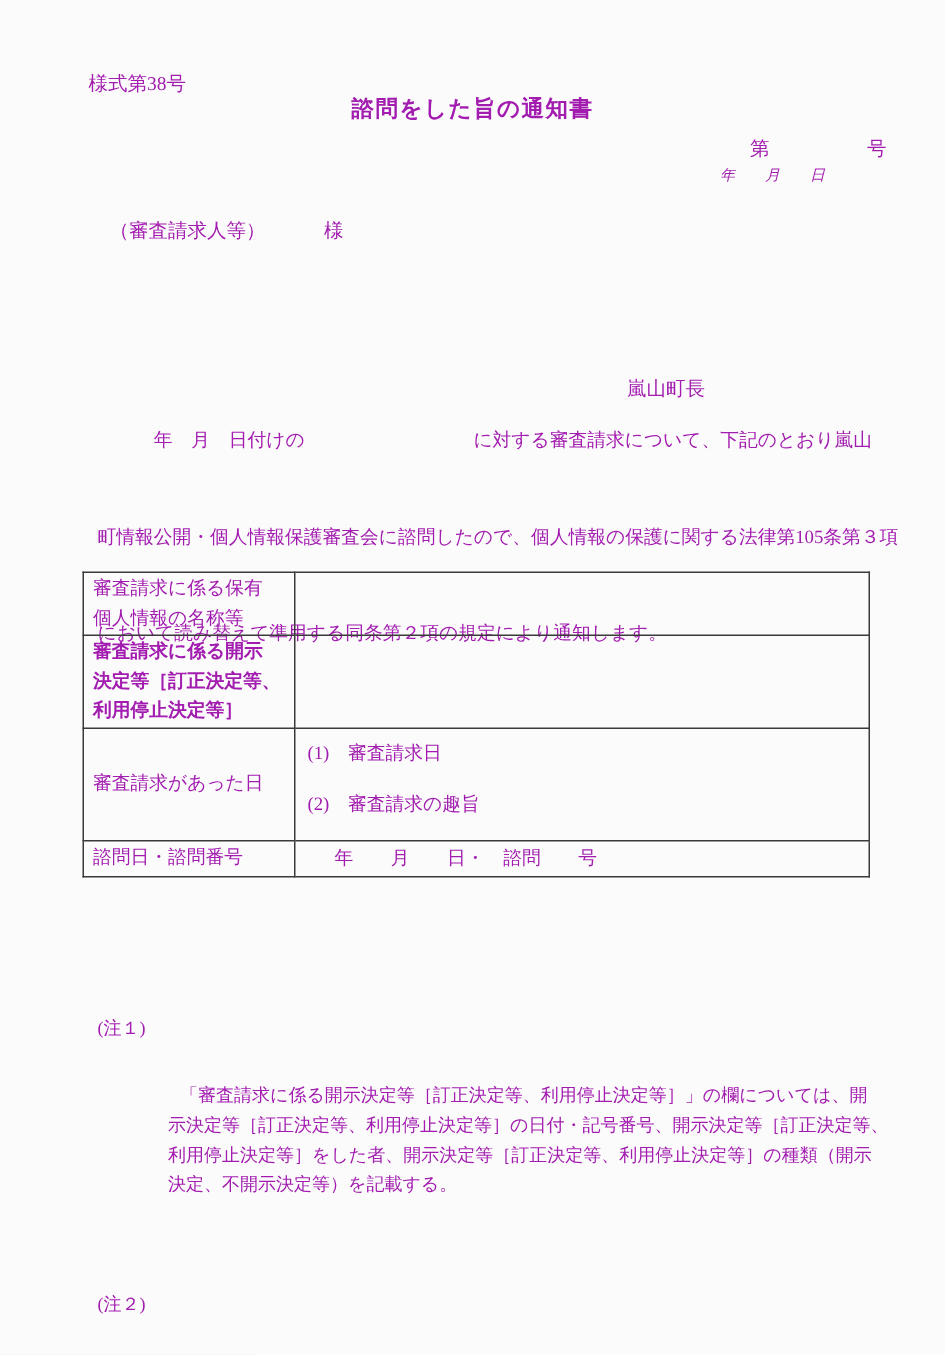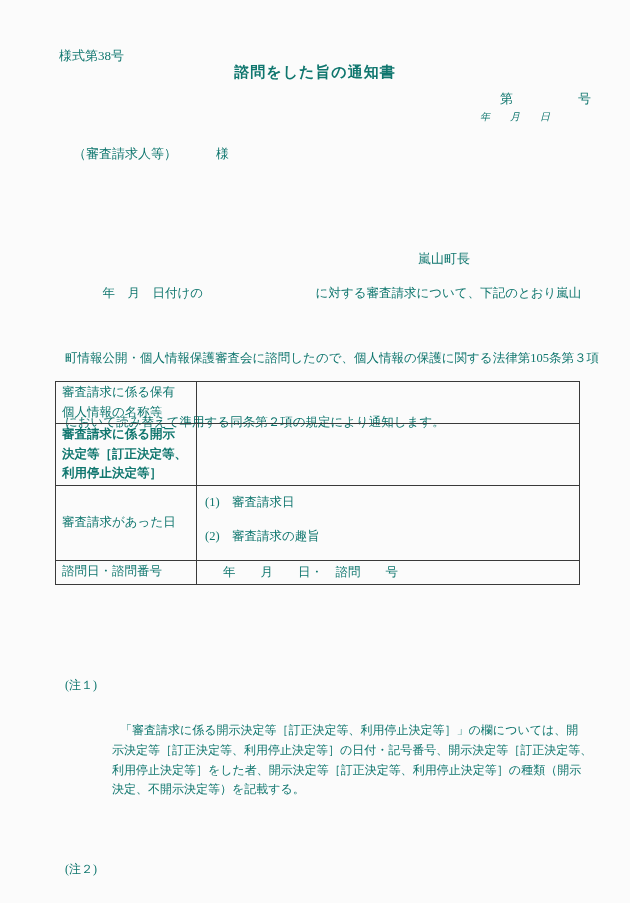--- a/index.html
+++ b/index.html
@@ -7,21 +7,21 @@
   body {
     font-family: "Liberation Serif", "DejaVu Serif", serif;
     -webkit-font-smoothing: antialiased;
   }
   .page {
     position: relative;
     width: 630px;
     height: 903px;
     margin: 0 auto;
     background: #fbfbfb;
-    color: #0f766e;
+    color: #a21caf;
     overflow: hidden;
   }
   .abs { position: absolute; white-space: pre; }
 
   .form-number { left: 59px; top: 47px; font-size: 13px; }
   .doc-title {
     left: 0; top: 63px; width: 630px;
     text-align: center; font-size: 15px; font-weight: bold;
     letter-spacing: 1px;
   }

